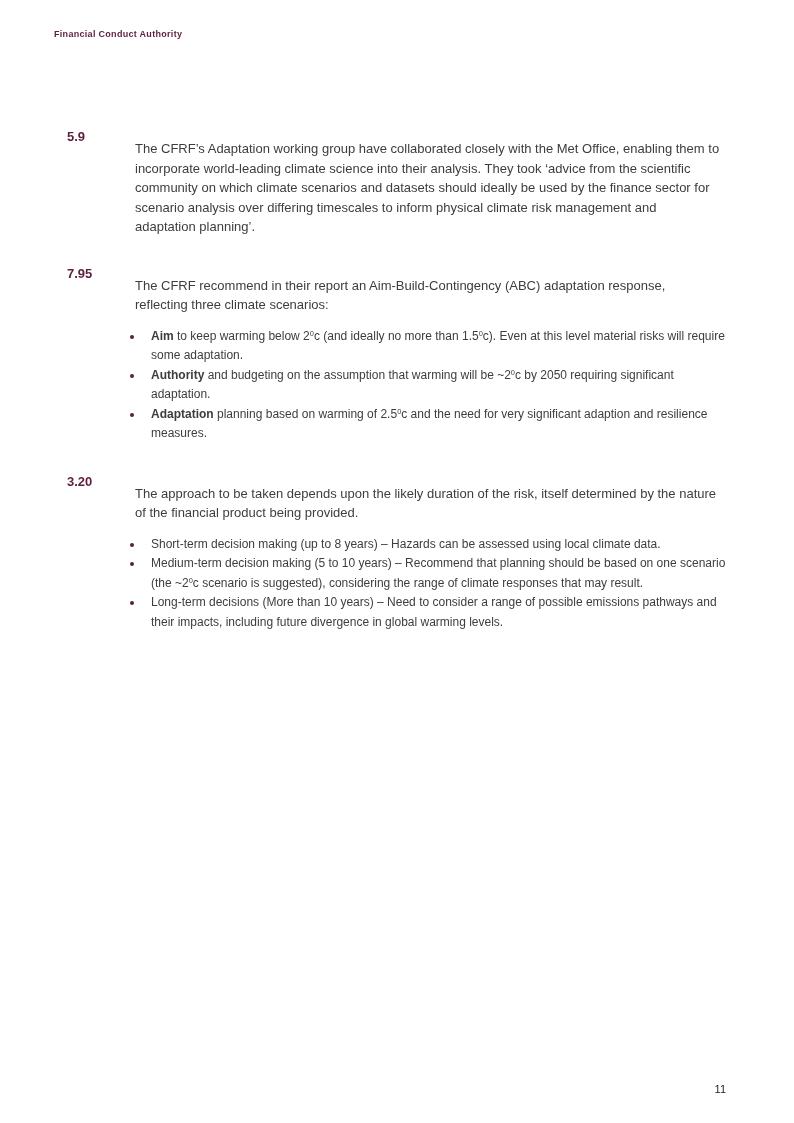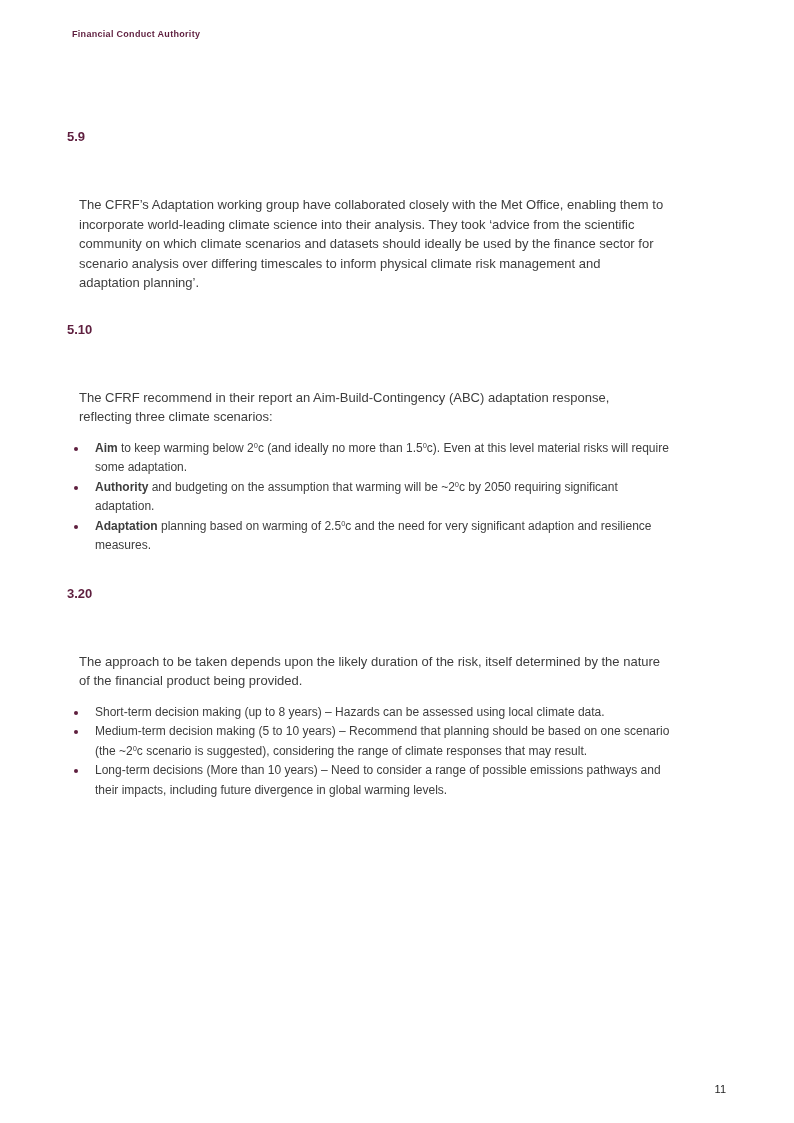--- a/index.html
+++ b/index.html
@@ -12,37 +12,36 @@
     width: 794px;
     height: 1123px;
     background: #ffffff;
     overflow: hidden;
     font-family: "Liberation Sans", sans-serif;
     color: var(--body, #3d3d3d);
   }
   .brand {
     position: absolute;
     top: 29px;
-    left: 72px;
+    left: 54px;
     font-size: 9px;
     font-weight: 700;
     letter-spacing: 0.3px;
     color: var(--accent, #5e1e3e);
   }
   .content {
     position: absolute;
     top: 127px;
     left: 67px;
     right: 60px;
   }
   .para {
     display: flex;
     align-items: flex-start;
     margin-bottom: 15px;
-    flex-direction: column;
   }
   .pnum {
     flex: 0 0 56px;
     font-size: 13px;
     font-weight: 700;
     line-height: 19.5px;
     color: var(--accent, #5e1e3e);
   }
   .pbody {
     flex: 1 1 auto;
@@ -103,21 +102,21 @@
   <div class="content">
 
     <section class="para">
       <span class="pnum">5.9</span>
       <div class="pbody">
         <p><span>The CFRF’s Adaptation working group have collaborated closely with the Met Office, enabling them to incorporate world-leading climate science into their analysis. They took ‘advice from the scientific community on which climate scenarios and datasets should ideally be used by the finance sector for scenario analysis over differing timescales to inform physical climate risk management and adaptation planning’.</span></p>
       </div>
     </section>
 
     <section class="para">
-      <span class="pnum">5.10</span>
+      <span class="pnum">7.95</span>
       <div class="pbody">
         <p><span>The CFRF recommend in their report an Aim-Build-Contingency (ABC) adaptation response, reflecting three climate scenarios:</span></p>
         <ul class="bullets">
           <li><span class="b">Aim</span><span> to keep warming below 2</span><sup>0</sup><span>c (and ideally no more than 1.5</span><sup>0</sup><span>c). Even at this level material risks will require some adaptation.</span></li>
           <li><span class="b">Authority</span><span> and budgeting on the assumption that warming will be ~2</span><sup>0</sup><span>c by 2050 requiring significant adaptation.</span></li>
           <li><span class="b">Adaptation</span><span> planning based on warming of 2.5</span><sup>0</sup><span>c and the need for very significant adaption and resilience measures.</span></li>
         </ul>
       </div>
     </section>
 

